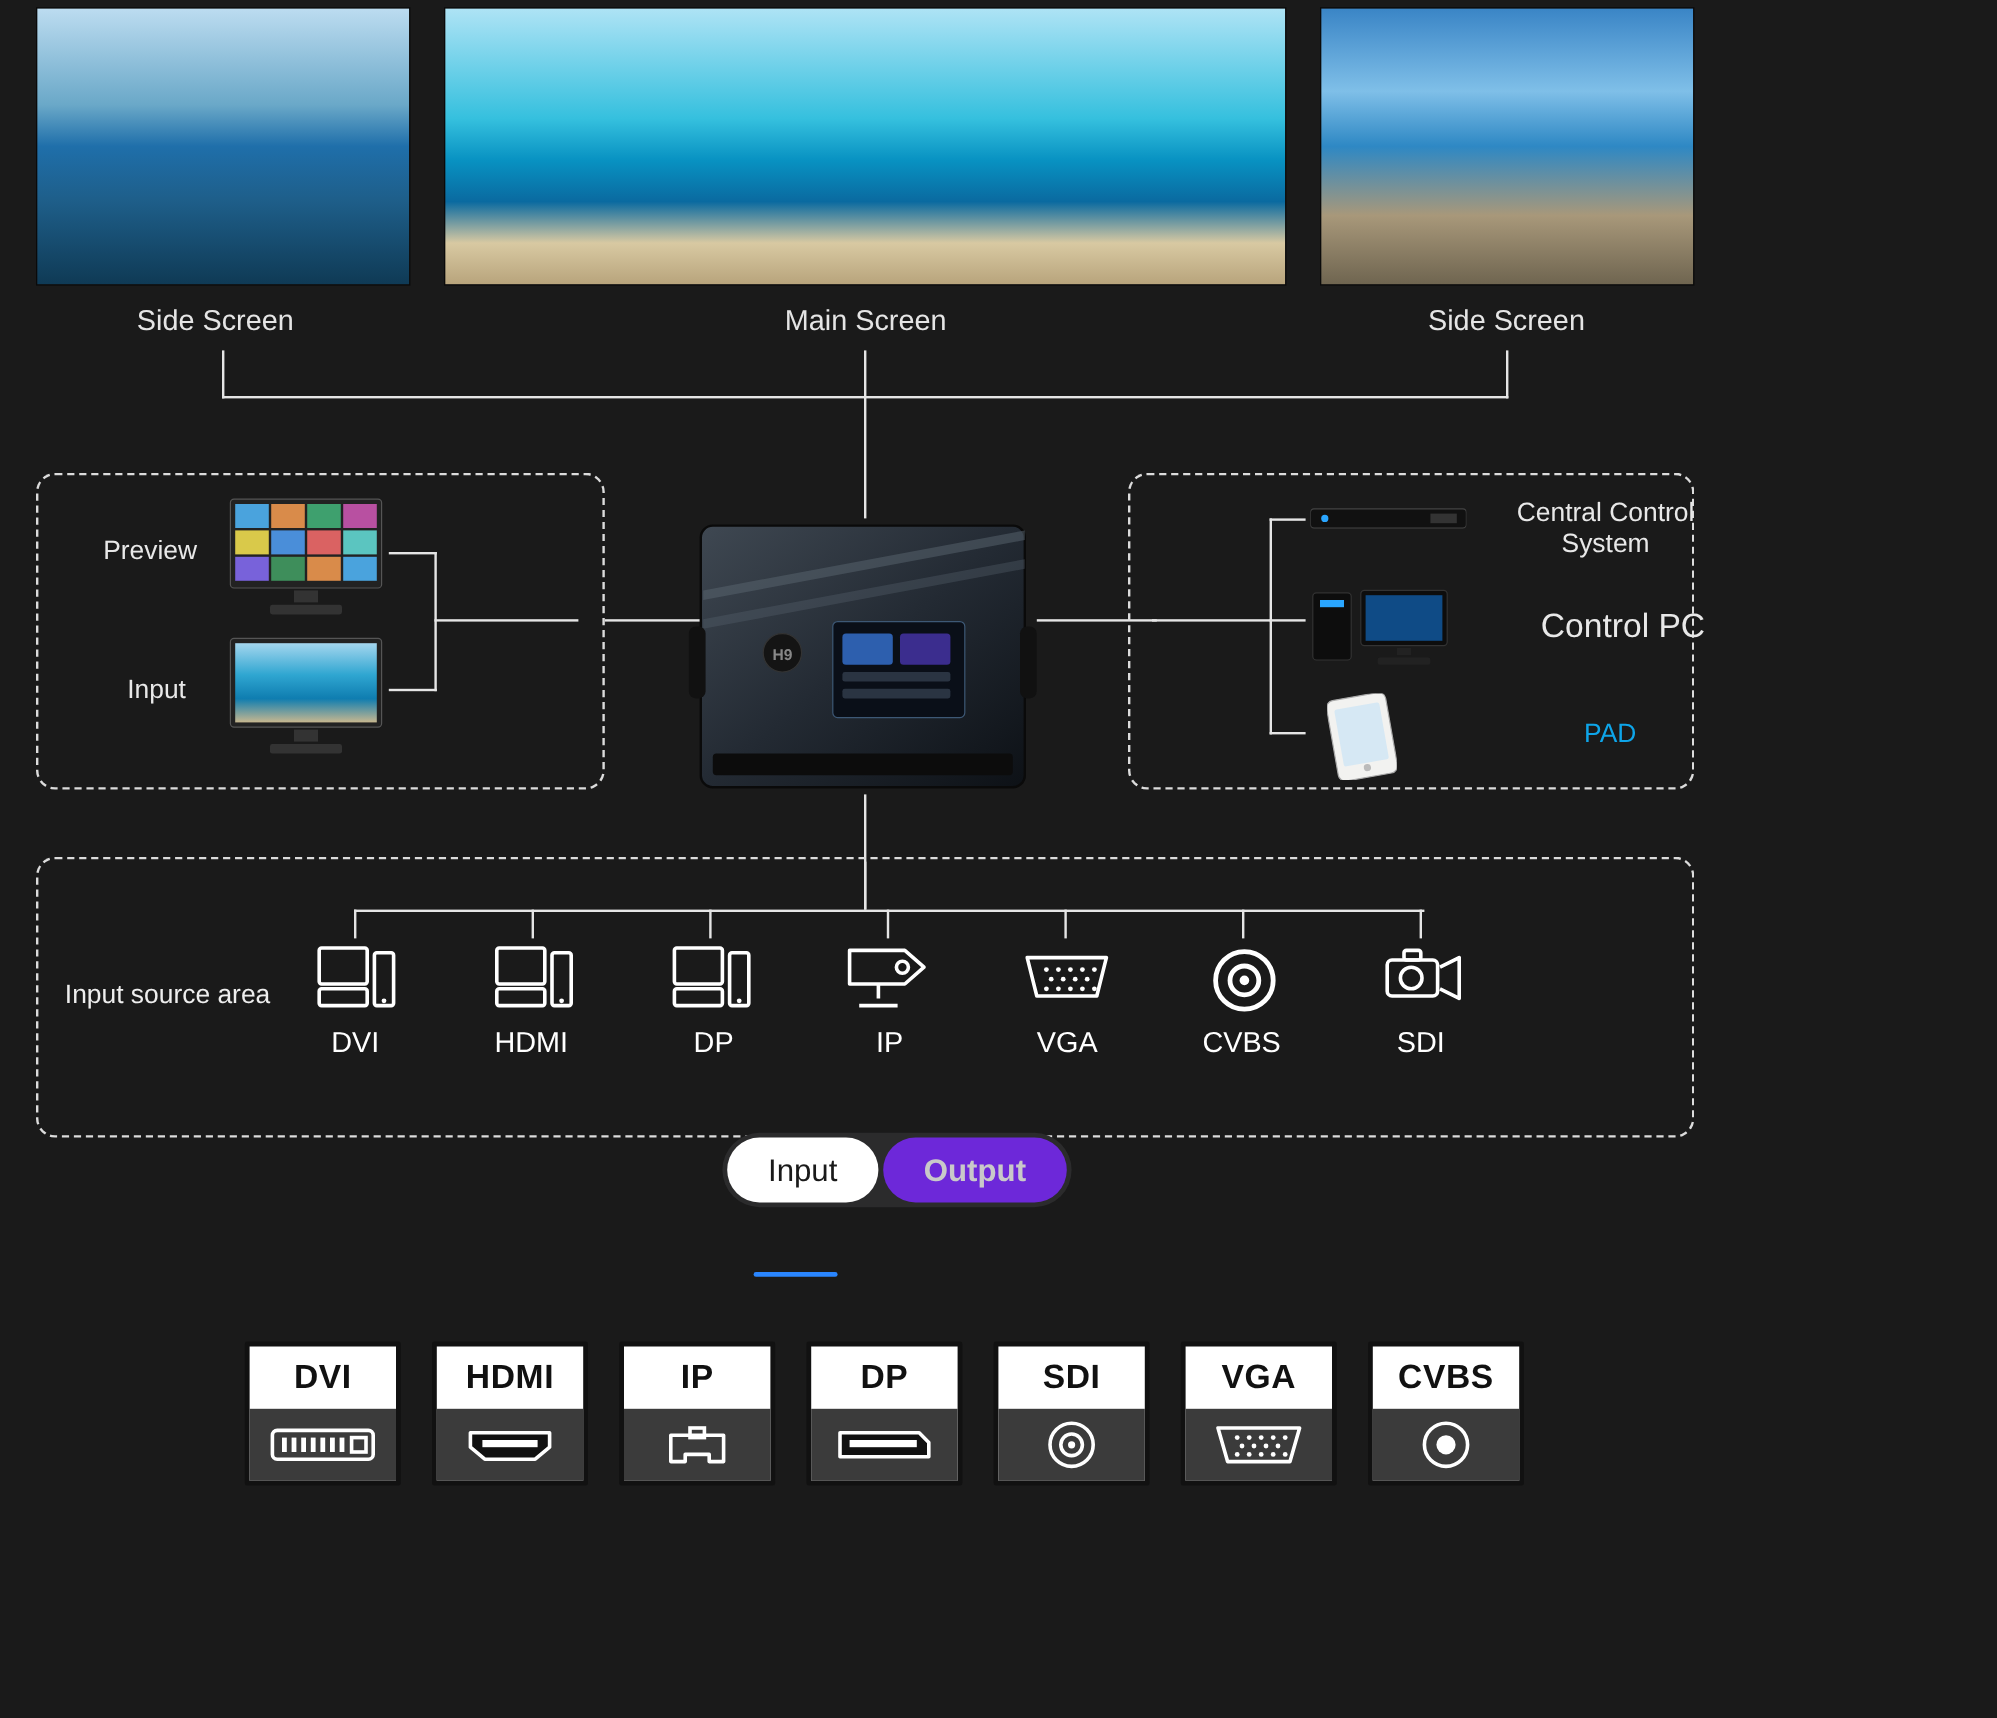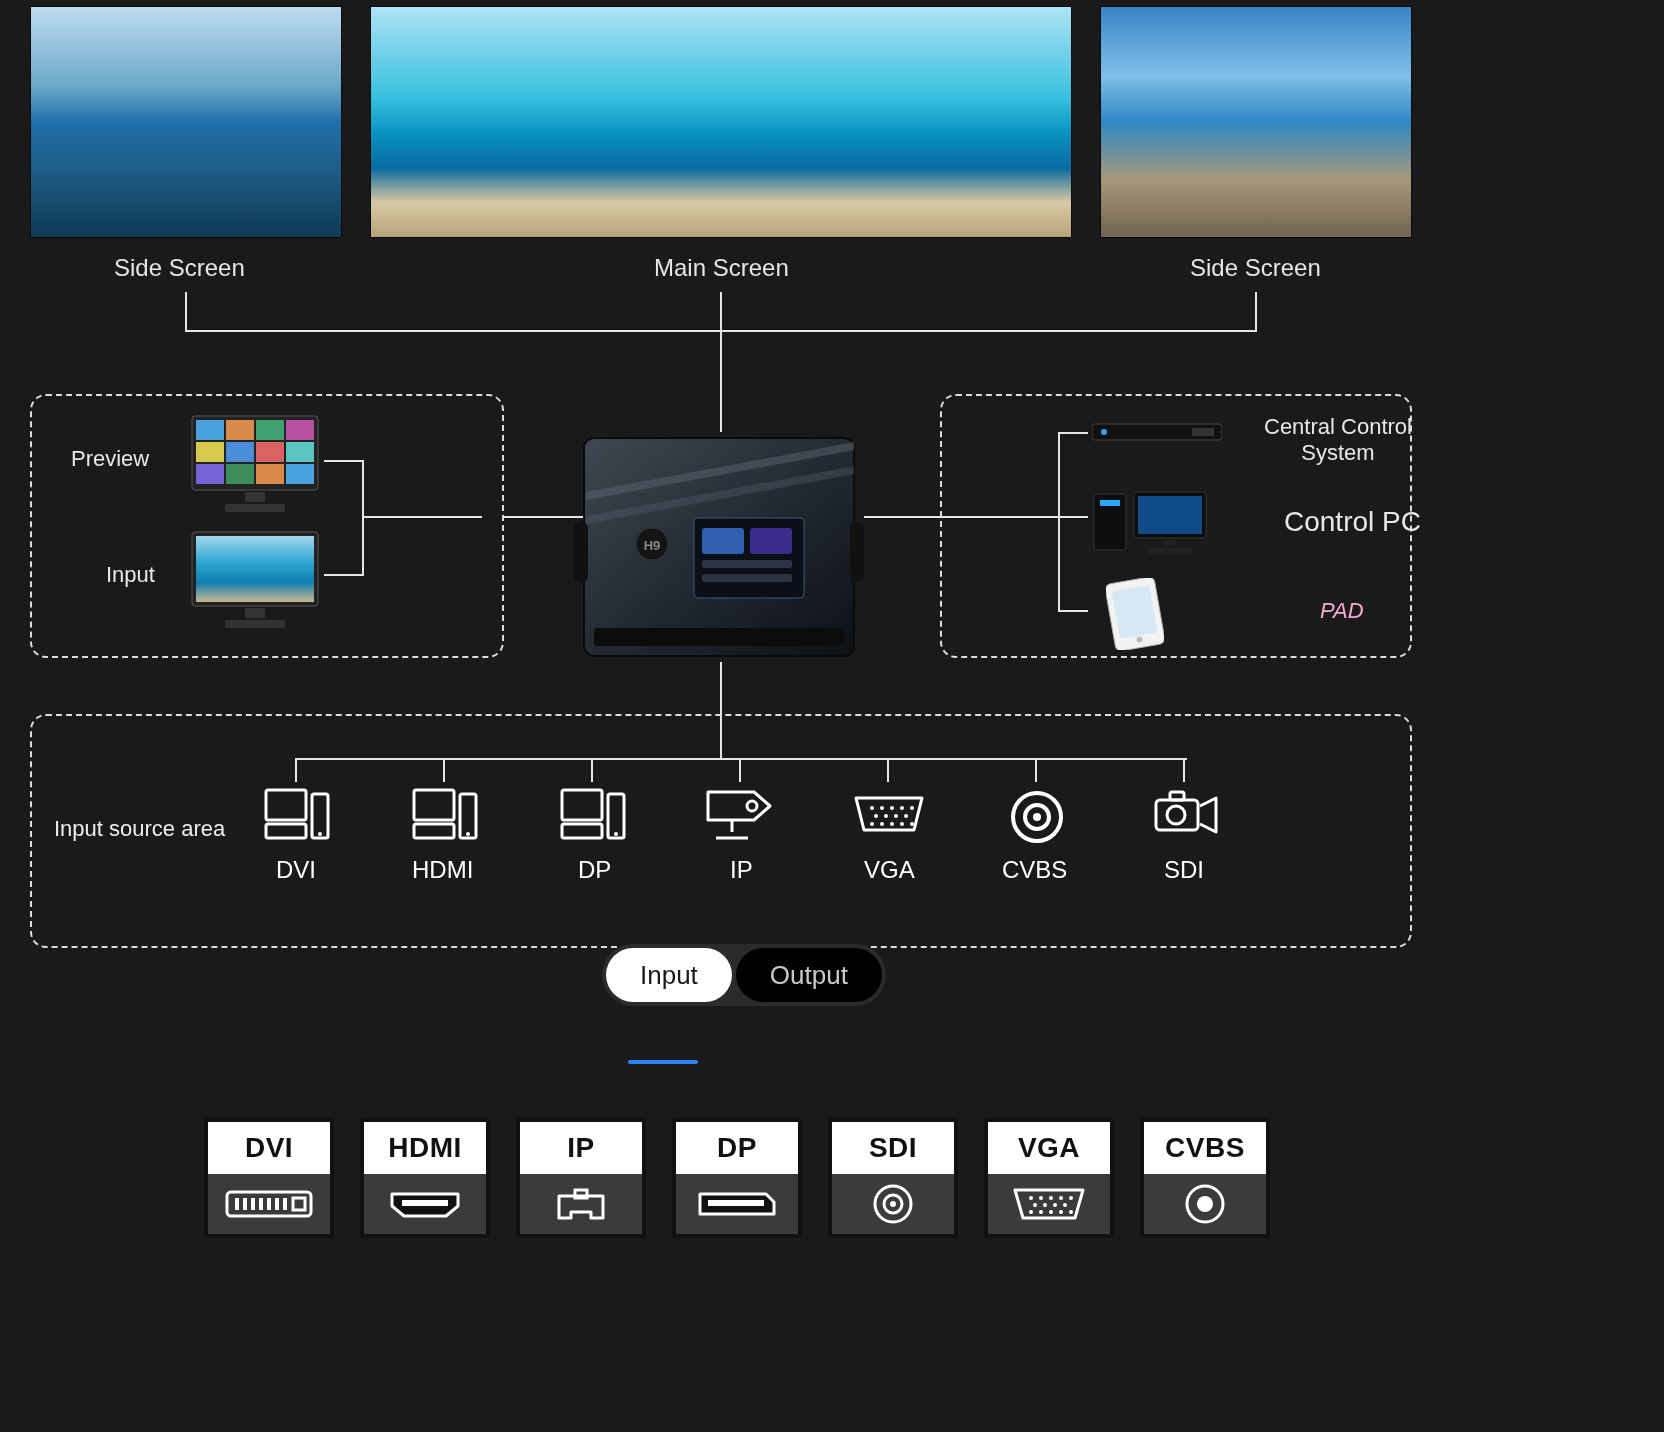--- a/index.html
+++ b/index.html
@@ -54,21 +54,21 @@
     padding: 4px;
   }
   .tab-btn {
     border-radius: 40px;
     padding: 14px 34px;
     font-size: 26px;
     line-height: 1;
     cursor: pointer;
   }
   .tab-active { background: #ffffff; color: #1a1a1a; }
-  .tab-inactive { background: #000000; color: #c9c9c9; margin-left: 4px; }
+  .tab-inactive { background: #6d28d9; color: #c9c9c9; margin-left: 4px; font-weight: bold; }
   .accent-bar {
     height: 4px;
     background: #2a86ff;
     border-radius: 4px;
   }
   
   .io-row {
     display: flex;
     gap: 26px;
   }
@@ -117,21 +117,21 @@
   <div class="abs label" style="left:654px;  top:254px;">Main Screen</div>
   <div class="abs label" style="left:1190px; top:254px;">Side Screen</div>
 
   <div class="abs conn-v" style="left:185px;  top:292px; height:40px;"></div>
   <div class="abs conn-v" style="left:1255px; top:292px; height:40px;"></div>
   <div class="abs conn-h" style="left:185px;  top:330px; width:1072px;"></div>
   <div class="abs conn-v" style="left:720px;  top:292px; height:140px;"></div>
 
   <div class="abs dashbox" style="left:30px; top:394px; width:470px; height:260px;"></div>
 
-  <div class="abs sm-label" style="left:71px; top:446px;">Preview</div>
+  <div class="abs sm-label" style="left:86px; top:446px;">Preview</div>
   <div class="abs sm-label" style="left:106px; top:562px;">Input</div>
 
   <svg class="abs" style="left:190px; top:414px;" width="130" height="100" viewBox="0 0 130 100">
     <rect x="2" y="2" width="126" height="74" rx="3" fill="#222" stroke="#555"></rect>
     <g>
       <rect x="6" y="6" width="28" height="20" fill="#4aa3dd"></rect>
         <rect x="36" y="6" width="28" height="20" fill="#d98b4a"></rect>
         <rect x="66" y="6" width="28" height="20" fill="#3ea06e"></rect>
         <rect x="96" y="6" width="28" height="20" fill="#b850a1"></rect>
       <rect x="6" y="28" width="28" height="20" fill="#d9c94a"></rect>
@@ -220,21 +220,21 @@
     <rect x="72" y="54" width="12" height="6" fill="#222"></rect>
     <rect x="56" y="62" width="44" height="6" rx="2" fill="#222"></rect>
   </svg>
   <div class="abs" style="left:1284px; top:506px; font-size:28px; color:#e8e8e8;">Control PC</div>
 
   <svg class="abs" style="left:1106px; top:578px;" width="58" height="72" viewBox="0 0 58 72">
     <rect x="4" y="2" width="50" height="68" rx="6" fill="#f2f2f0" stroke="#aaa" transform="rotate(-10 29 36)"></rect>
     <rect x="10" y="10" width="38" height="48" rx="2" fill="#d6e8f4" transform="rotate(-10 29 36)"></rect>
     <circle cx="29" cy="62" r="3" fill="#bbb" transform="rotate(-10 29 36)"></circle>
   </svg>
-  <div class="abs" style="left:1320px; top:598px; font-size:22px; color:#f9a8d4;font-style:italic;">PAD</div>
+  <div class="abs" style="left:1320px; top:598px; font-size:22px; color:#0ea5e9;">PAD</div>
 
   <div class="abs conn-v" style="left:720px; top:662px; height:96px;"></div>
 
   <div class="abs dashbox" style="left:30px; top:714px; width:1378px; height:230px;"></div>
   <div class="abs input-title" style="left:54px; top:816px;">Input source area</div>
 
   <div class="abs conn-h" style="left:295px; top:758px; width:892px;"></div>
   <div class="abs conn-v" style="left:720px; top:718px; height:40px;"></div>
 
   <div class="abs conn-v" style="left:295px; top:758px; height:24px;"></div>

